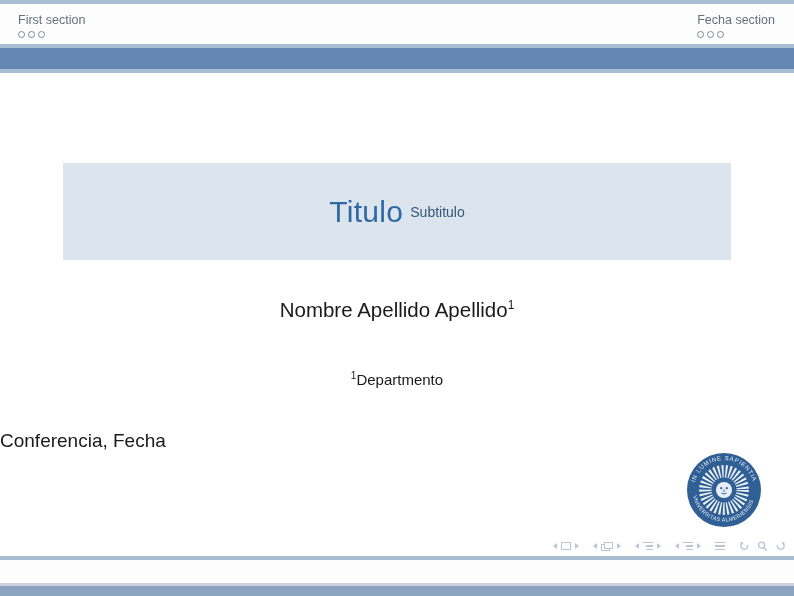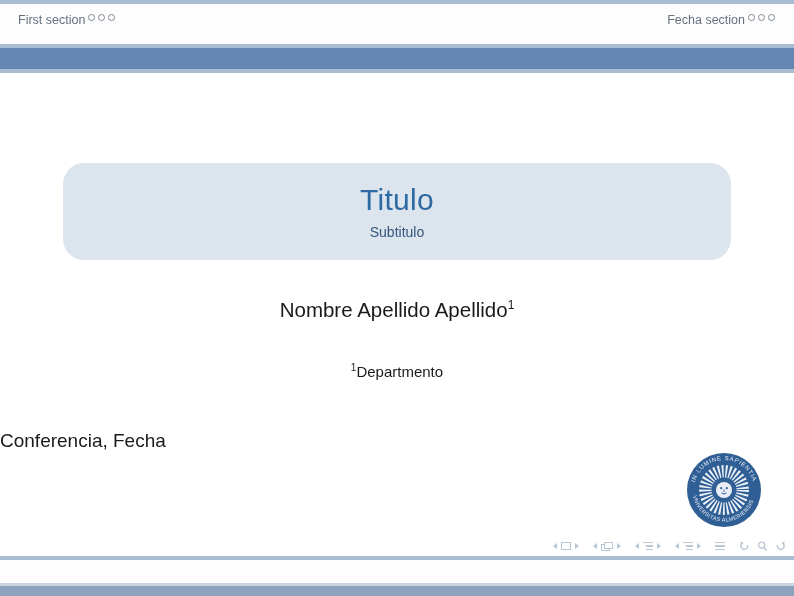--- a/index.html
+++ b/index.html
@@ -17,42 +17,42 @@
     --body-text:#1a1a1a;
   }
   *{box-sizing:border-box;margin:0;padding:0;}
   html,body{background:#fff;}
   body{font-family:"Liberation Sans","DejaVu Sans",sans-serif;}
   .slide{position:relative;width:794px;height:596px;background:#fff;overflow:hidden;}
 
   
   .topstrip{position:absolute;left:0;top:0;width:794px;height:4px;background:var(--bar-light);}
   .headrow{position:absolute;left:0;top:4px;width:794px;height:40px;background:#fdfdfd;}
-  .section-block{position:absolute;top:9px;display:flex;flex-direction:row;gap:3px;}
+  .section-block{position:absolute;top:9px;display:flex;flex-direction:column;gap:3px;}
   .section-block.left{left:18px;}
   .section-block.right{right:19px;align-items:flex-start;}
   .section-label{font-size:12.5px;color:var(--section-text);line-height:14px;}
   .miniframes{display:flex;gap:3px;margin-top:1px;}
   .miniframe{width:7px;height:7px;border:1.1px solid var(--circle-stroke);border-radius:50%;background:#fff;}
   .sepline-a{position:absolute;left:0;top:44px;width:794px;height:4px;background:var(--bar-light);}
   .headbar{position:absolute;left:0;top:48px;width:794px;height:21px;background:var(--bar-dark);}
   .sepline-b{position:absolute;left:0;top:69px;width:794px;height:4px;background:var(--bar-light);}
 
   
   .titlebox{position:absolute;left:63px;top:163px;width:668px;height:97px;background:var(--title-box-bg);
-            display:flex;flex-direction:column;align-items:center;justify-content:center;gap:7px;border-radius:21px;}
+            display:flex;align-items:center;justify-content:center;gap:7px;}
   .title{font-size:30px;font-weight:300;color:var(--title-text);letter-spacing:.3px;}
   .subtitle{font-size:14px;font-weight:300;color:var(--subtitle-text);}
 
   
   .author{position:absolute;left:0;top:298px;width:794px;text-align:center;
           font-size:20.5px;color:var(--body-text);}
   .author sup{font-size:12px;}
   .institute{position:absolute;left:0;top:360px;width:794px;text-align:center;
-             font-size:15px;color:var(--body-text);line-height:16px;}
+             font-size:15px;color:var(--body-text);line-height:32px;}
   .institute sup{font-size:10px;}
   .datefield{position:absolute;left:0;top:430px;width:794px;text-align:left;
              font-size:19px;color:var(--body-text);}
 
   
   .logo{position:absolute;left:686px;top:452px;width:76px;height:76px;}
 
   
   .navsyms{position:absolute;right:8px;top:539px;height:14px;display:flex;align-items:center;gap:14px;}
   .navgroup{display:flex;align-items:center;gap:4px;}

